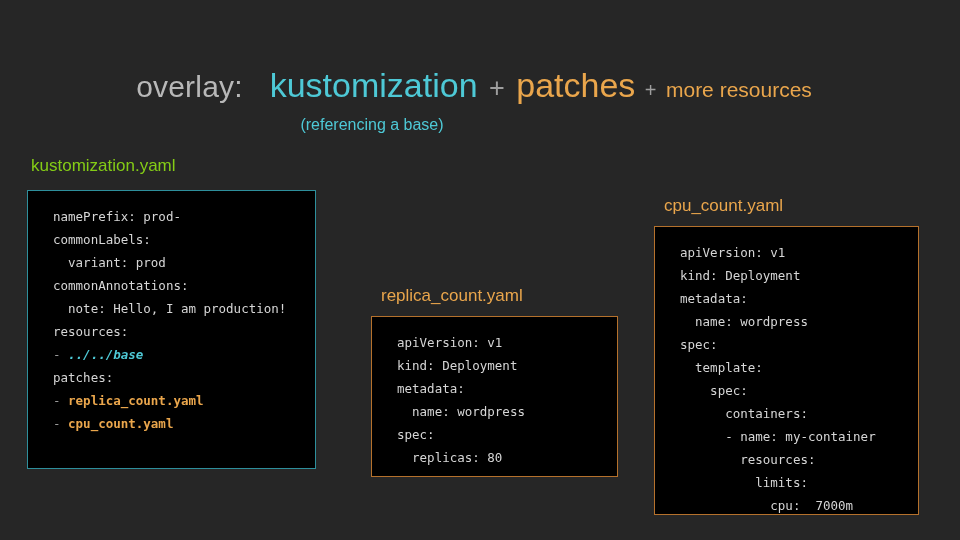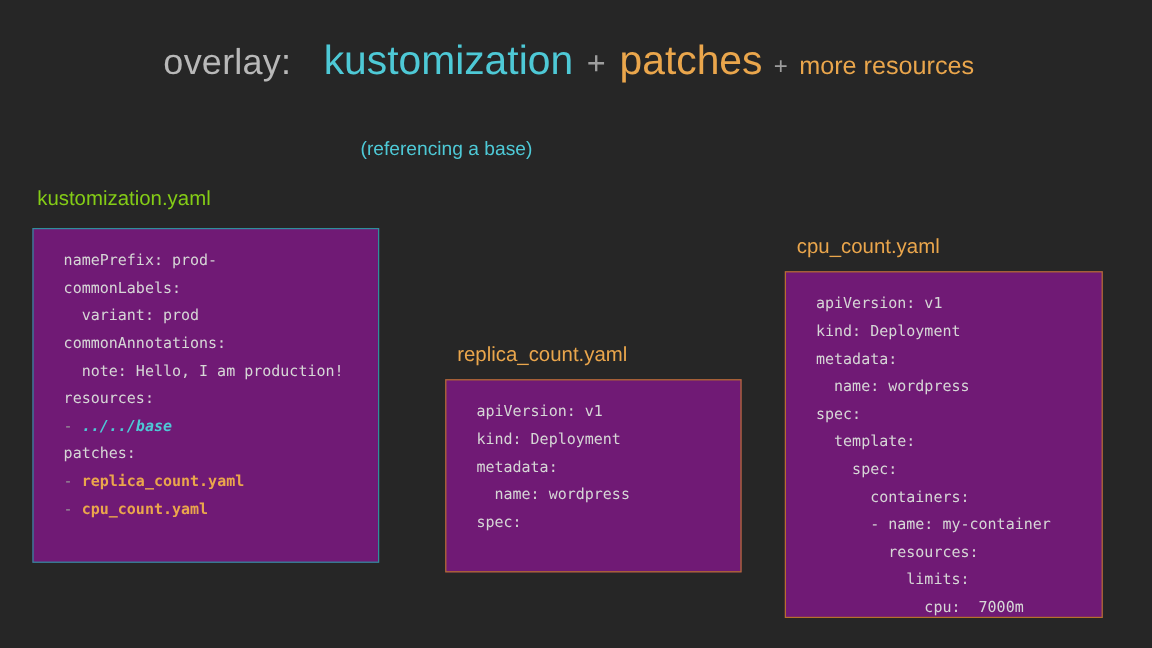--- a/index.html
+++ b/index.html
@@ -12,21 +12,21 @@
     background: #262626;
     font-family: "Liberation Sans", sans-serif;
     overflow: hidden;
     position: relative;
   }
 
   
   .title-row {
     position: absolute;
     left: 0;
-    top: 34px;
+    top: 68px;
     width: 948px;
     text-align: center;
     white-space: nowrap;
     line-height: 1;
   }
   .t-overlay {
     font-size: 30px;
     color: #b8b8b8;
     letter-spacing: 0.2px;
   }
@@ -70,21 +70,21 @@
 
   
   .file-label {
     position: absolute;
     font-size: 17px;
     line-height: 1;
     white-space: nowrap;
   }
   .code-box {
     position: absolute;
-    background: #701a75;
+    background: #000000;
     border: 1px solid #888;
     box-sizing: border-box;
   }
   .code-inner {
     padding: 14px 0 0 25px;
     font-family: "DejaVu Sans Mono", "Liberation Mono", monospace;
     font-size: 12.5px;
     line-height: 23px;
     color: #d6d6d6;
     white-space: pre;
@@ -120,19 +120,19 @@
   <span>(referencing a base)</span>
 </div>
 
 <div class="file-label" id="label-kustomization">kustomization.yaml</div>
 <div class="code-box" id="box-kustomization">
   <div class="code-inner"><span class="ln">namePrefix: prod-</span><span class="ln">commonLabels:</span><span class="ln">  variant: prod</span><span class="ln">commonAnnotations:</span><span class="ln">  note: Hello, I am production!</span><span class="ln">resources:</span><span class="ln"><span class="dash">-</span> <span class="cy">../../base</span></span><span class="ln">patches:</span><span class="ln"><span class="dash">-</span> <span class="og">replica_count.yaml</span></span><span class="ln"><span class="dash">-</span> <span class="og">cpu_count.yaml</span></span></div>
 </div>
 
 <div class="file-label" id="label-replica">replica_count.yaml</div>
 <div class="code-box" id="box-replica">
-  <div class="code-inner"><span class="ln">apiVersion: v1</span><span class="ln">kind: Deployment</span><span class="ln">metadata:</span><span class="ln">  name: wordpress</span><span class="ln">spec:</span></div>
+  <div class="code-inner"><span class="ln">apiVersion: v1</span><span class="ln">kind: Deployment</span><span class="ln">metadata:</span><span class="ln">  name: wordpress</span><span class="ln">spec:</span><span class="ln">  replicas: 80</span></div>
 </div>
 
 <div class="file-label" id="label-cpu">cpu_count.yaml</div>
 <div class="code-box" id="box-cpu">
   <div class="code-inner"><span class="ln">apiVersion: v1</span><span class="ln">kind: Deployment</span><span class="ln">metadata:</span><span class="ln">  name: wordpress</span><span class="ln">spec:</span><span class="ln">  template:</span><span class="ln">    spec:</span><span class="ln">      containers:</span><span class="ln">      - name: my-container</span><span class="ln">        resources:</span><span class="ln">          limits:</span><span class="ln">            cpu:  7000m</span></div>
 </div>
 
 </body></html>

